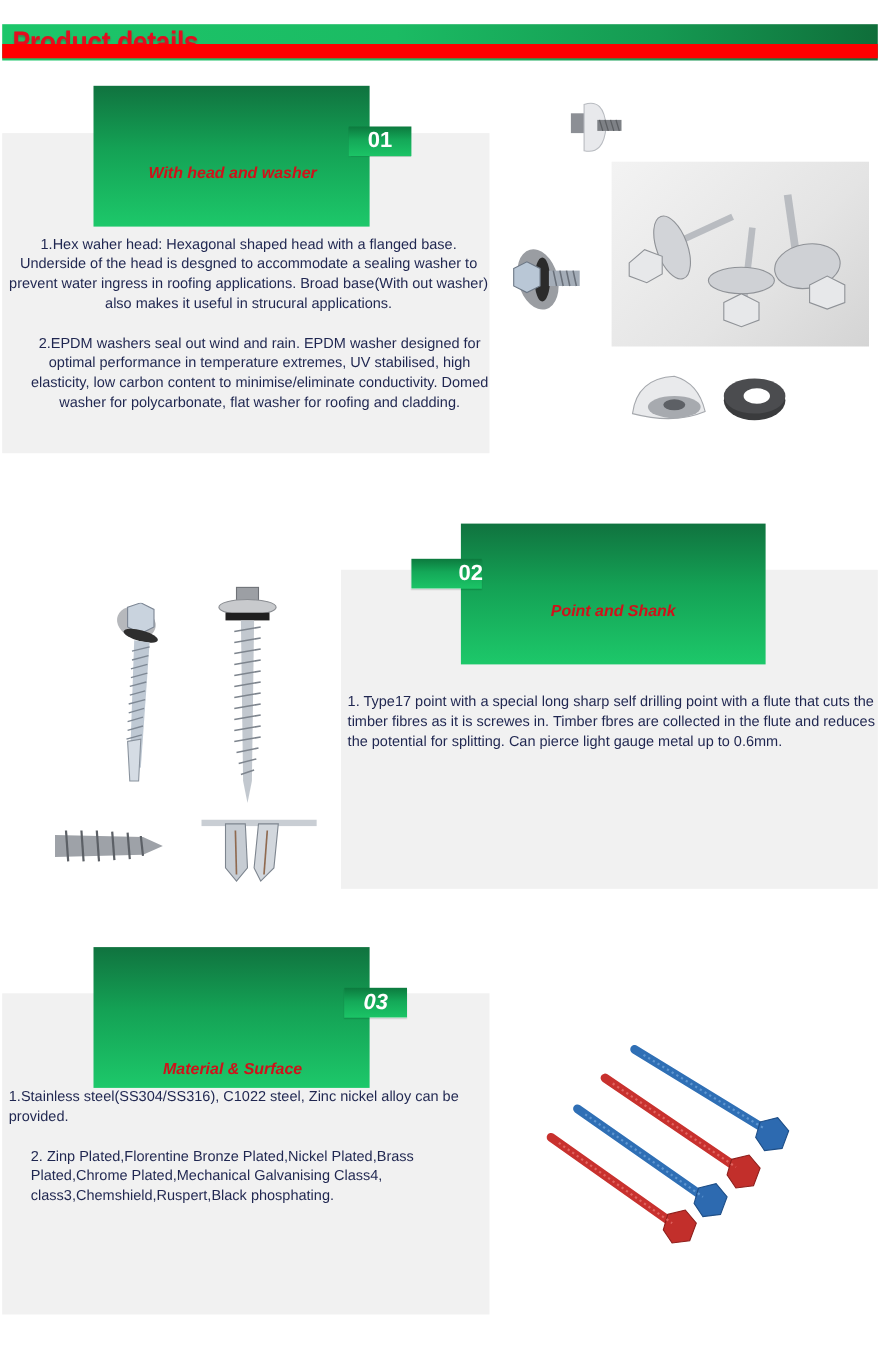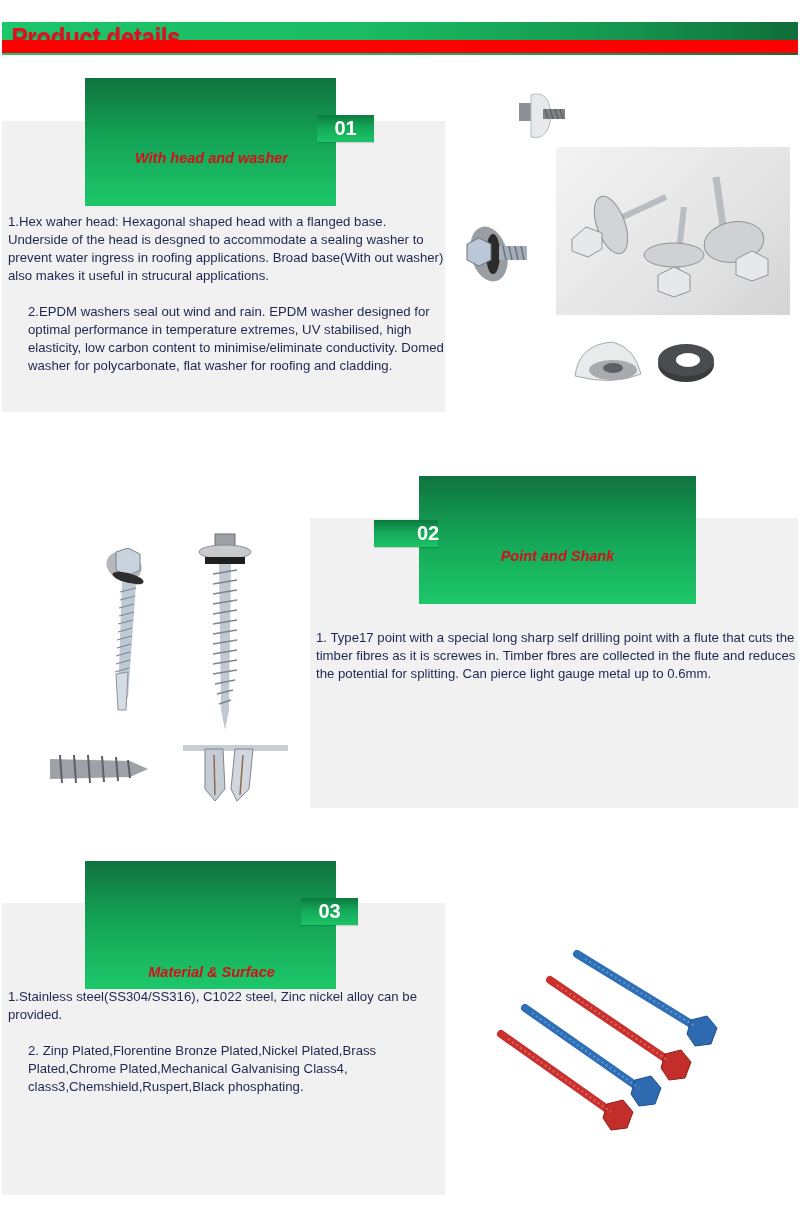--- a/index.html
+++ b/index.html
@@ -64,21 +64,21 @@
   <span class="banner-title">Product details</span>
 </div>
 <div class="red-bar"></div>
 
 <section>
   <div class="panel" style="left:2px; top:121px; width:443px; height:291px;"></div>
   <div class="frame-inner-top" style="left:97px; top:90px; width:229px; height:31px;"></div>
   <div class="frame" style="left:85px; top:78px; width:251px; height:128px;"></div>
   <div class="badge" style="left:317px; top:115px;">01</div>
   <div class="sec-title" style="left:97px; top:150px; width:229px;">With head and washer</div>
-  <div class="body-text" style="left:8px; top:213px; width:436px;">
+  <div class="body-text" style="left:8px; top:213px; width:436px;text-align:center;">
     <p>1.Hex waher head: Hexagonal shaped head with a flanged base. Underside of the head is desgned to accommodate a sealing washer to prevent water ingress in roofing applications. Broad base(With out washer) also makes it useful in strucural applications.</p>
     <p>2.EPDM washers seal out wind and rain. EPDM washer designed for optimal performance in temperature extremes, UV stabilised, high elasticity, low carbon content to minimise/eliminate conductivity. Domed washer for polycarbonate, flat washer for roofing and cladding.</p>
   </div>
 
   <div class="img" style="left:515px; top:85px; width:55px; height:65px;">
     <svg width="55" height="65" viewBox="0 0 55 65">
       <rect x="4" y="18" width="12" height="18" fill="#8c8f95"></rect>
       <path d="M16 10 Q34 4 36 30 Q34 56 16 52 Z" fill="#e8e9ec" stroke="#b8bbc0"></path>
       <rect x="28" y="24" width="22" height="10" fill="#7e8186"></rect>
       <path d="M30 24 l3 10 M35 24 l3 10 M40 24 l3 10 M45 24 l3 10" stroke="#5c5f63" stroke-width="1.2"></path>
@@ -125,21 +125,21 @@
       <ellipse cx="30" cy="20" rx="28" ry="16" fill="#4b4c4f"></ellipse>
       <ellipse cx="32" cy="20" rx="12" ry="7" fill="#ffffff"></ellipse>
     </svg>
   </div>
 </section>
 
 <section>
   <div class="panel" style="left:310px; top:518px; width:488px; height:290px;"></div>
   <div class="frame-inner-top" style="left:431px; top:488px; width:253px; height:30px;"></div>
   <div class="frame" style="left:419px; top:476px; width:277px; height:128px;"></div>
-  <div class="badge" style="left:374px; top:520px; width:64px;padding-left:44px;">02</div>
+  <div class="badge" style="left:374px; top:508px; width:64px;padding-left:44px;">02</div>
   <div class="sec-title" style="left:431px; top:548px; width:253px;">Point and Shank</div>
   <div class="body-text" style="left:316px; top:629px; width:480px;">
     <p>1. Type17 point with a special long sharp self drilling point with a flute that cuts the timber fibres as it is screwes in. Timber fbres are collected in the flute and reduces the potential for splitting. Can pierce light gauge metal up to 0.6mm.</p>
   </div>
 
   <div class="img" style="left:100px; top:548px; width:60px; height:168px;">
     <svg width="60" height="168" viewBox="0 0 60 168">
       <ellipse cx="24" cy="18" rx="18" ry="14" fill="#b6b8bc" transform="rotate(20 24 18)"></ellipse>
       <polygon points="16,4 28,0 40,6 40,22 28,28 16,22" fill="#c9d3de" stroke="#7b8593"></polygon>
       <ellipse cx="28" cy="30" rx="16" ry="5" fill="#2e2e2e" transform="rotate(15 28 30)"></ellipse>
@@ -205,21 +205,21 @@
       <line x1="31" y1="10" x2="32" y2="50" stroke="#8f6a50" stroke-width="1.5"></line>
       <line x1="60" y1="10" x2="57" y2="50" stroke="#8f6a50" stroke-width="1.5"></line>
     </svg>
   </div>
 </section>
 
 <section>
   <div class="panel" style="left:2px; top:903px; width:443px; height:292px;"></div>
   <div class="frame-inner-top" style="left:97px; top:873px; width:229px; height:30px;"></div>
   <div class="frame" style="left:85px; top:861px; width:251px; height:128px;"></div>
-  <div class="badge" style="left:301px; top:898px;">03</div>
+  <div class="badge" style="left:313px; top:898px;font-style:italic;">03</div>
   <div class="sec-title" style="left:97px; top:964px; width:229px;">Material &amp; Surface</div>
   <div class="body-text" style="left:8px; top:988px; width:436px;">
     <p>1.Stainless steel(SS304/SS316), C1022 steel, Zinc nickel alloy can be provided.</p>
     <p>2. Zinp Plated,Florentine Bronze Plated,Nickel Plated,Brass Plated,Chrome Plated,Mechanical Galvanising Class4, class3,Chemshield,Ruspert,Black phosphating.</p>
   </div>
 
   <div class="img" style="left:495px; top:950px; width:230px; height:190px;">
     <svg width="230" height="190" viewBox="0 0 230 190">
       <g>
         <line x1="82" y1="4" x2="206" y2="80" stroke="#2f6fb5" stroke-width="8" stroke-linecap="round"></line>

